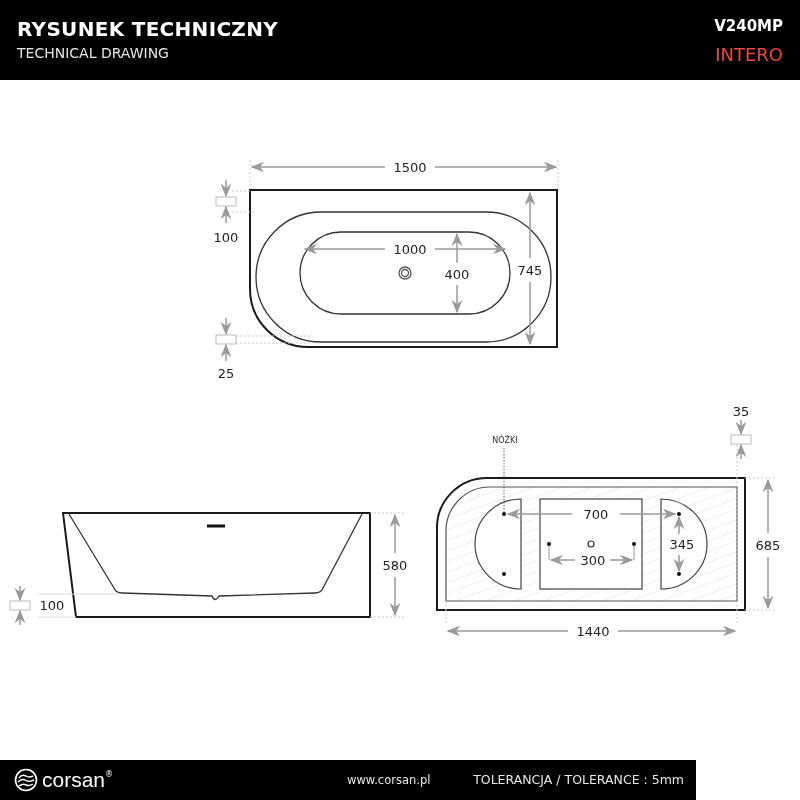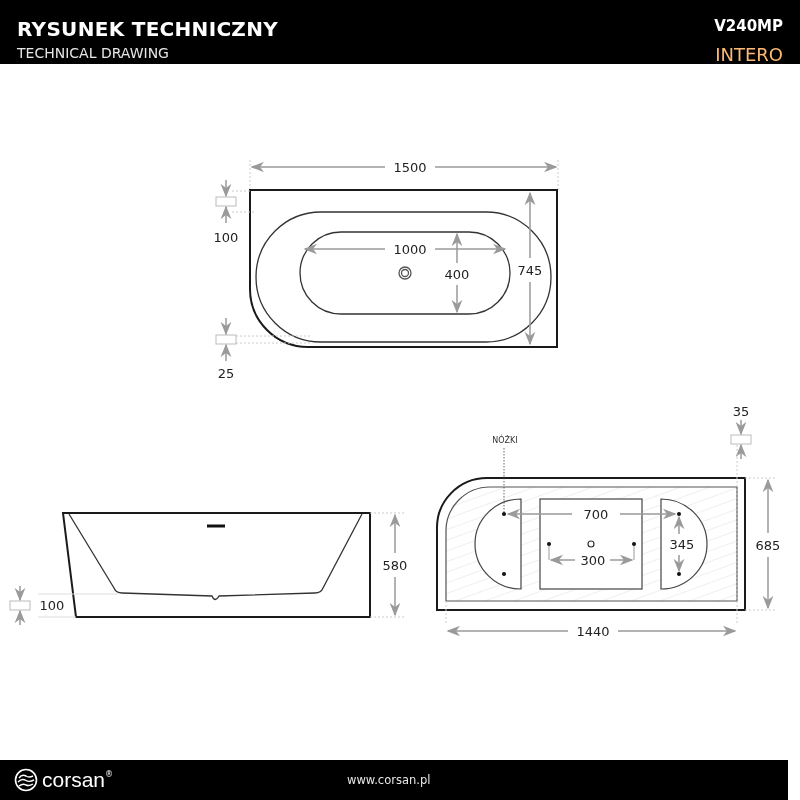--- a/index.html
+++ b/index.html
@@ -1,22 +1,22 @@
 <!DOCTYPE html>
 <html><head>
 <meta charset="utf-8">
 <style>
   html, body { margin:0; padding:0; }
   body { width:800px; height:800px; background:#ffffff; position:relative; overflow:hidden; font-family:"DejaVu Sans", sans-serif; }
-  .header { position:absolute; left:0; top:0; width:800px; height:64px; background:#000; color:#fff; }
+  .header { position:absolute; left:0; top:0; width:800px; height:80px; background:#000; color:#fff; }
   .h-title { position:absolute; left:17px; top:17px; font-size:20px; font-weight:bold; letter-spacing:0.3px; }
   .h-sub { position:absolute; left:17px; top:45px; font-size:14px; color:#e6e6e6; }
   .h-model { position:absolute; right:17px; top:17px; font-size:15px; font-weight:bold; text-align:right; }
-  .h-series { position:absolute; right:17px; top:44px; font-size:18px; color:#fdba74; text-align:right; }
-  .footer { position:absolute; left:0; top:760px; width:788px; height:40px; background:#000; color:#fff; }
+  .h-series { position:absolute; right:17px; top:44px; font-size:18px; color:#ef4444; text-align:right; }
+  .footer { position:absolute; left:0; top:760px; width:696px; height:40px; background:#000; color:#fff; }
   .logo { position:absolute; left:14px; top:8px; height:24px; display:flex; align-items:center; }
   .logo-text { font-family:"Liberation Sans", sans-serif; font-size:21px; margin-left:4px; }
   .logo-reg { font-size:8px; vertical-align:top; position:relative; top:-6px; }
   .f-url { position:absolute; left:347px; top:13px; font-size:11.5px; color:#e6e6e6;text-align:center; }
   .f-tol { position:absolute; right:12px; top:12px; font-size:12.5px; color:#e6e6e6; }
   svg.drawing { position:absolute; left:0; top:80px; }
   .dimtxt { font-family:"DejaVu Sans", sans-serif; font-size:13px; fill:#222; }
   .small { font-size:8px; fill:#333; }
 </style>
 </head>
@@ -167,13 +167,14 @@
     <svg width="24" height="24" viewBox="0 0 24 24">
       <circle cx="12" cy="12" r="10.5" fill="none" stroke="#fff" stroke-width="1.6"></circle>
       <path d="M5,10 Q8,6 12,8 Q15,10 19,8" fill="none" stroke="#fff" stroke-width="1.4"></path>
       <path d="M4,14 Q8,10 12,12.5 Q15,14.5 20,12" fill="none" stroke="#fff" stroke-width="1.4"></path>
       <path d="M5,18 Q9,15 12,17 Q15,18.5 19,16" fill="none" stroke="#fff" stroke-width="1.4"></path>
     </svg>
     <span class="logo-text">corsan</span>
     <span class="logo-reg">®</span>
   </div>
   <div class="f-url">www.corsan.pl</div>
+  <div class="f-tol">TOLERANCJA / TOLERANCE : 5mm</div>
 </div>
 
 </body></html>

